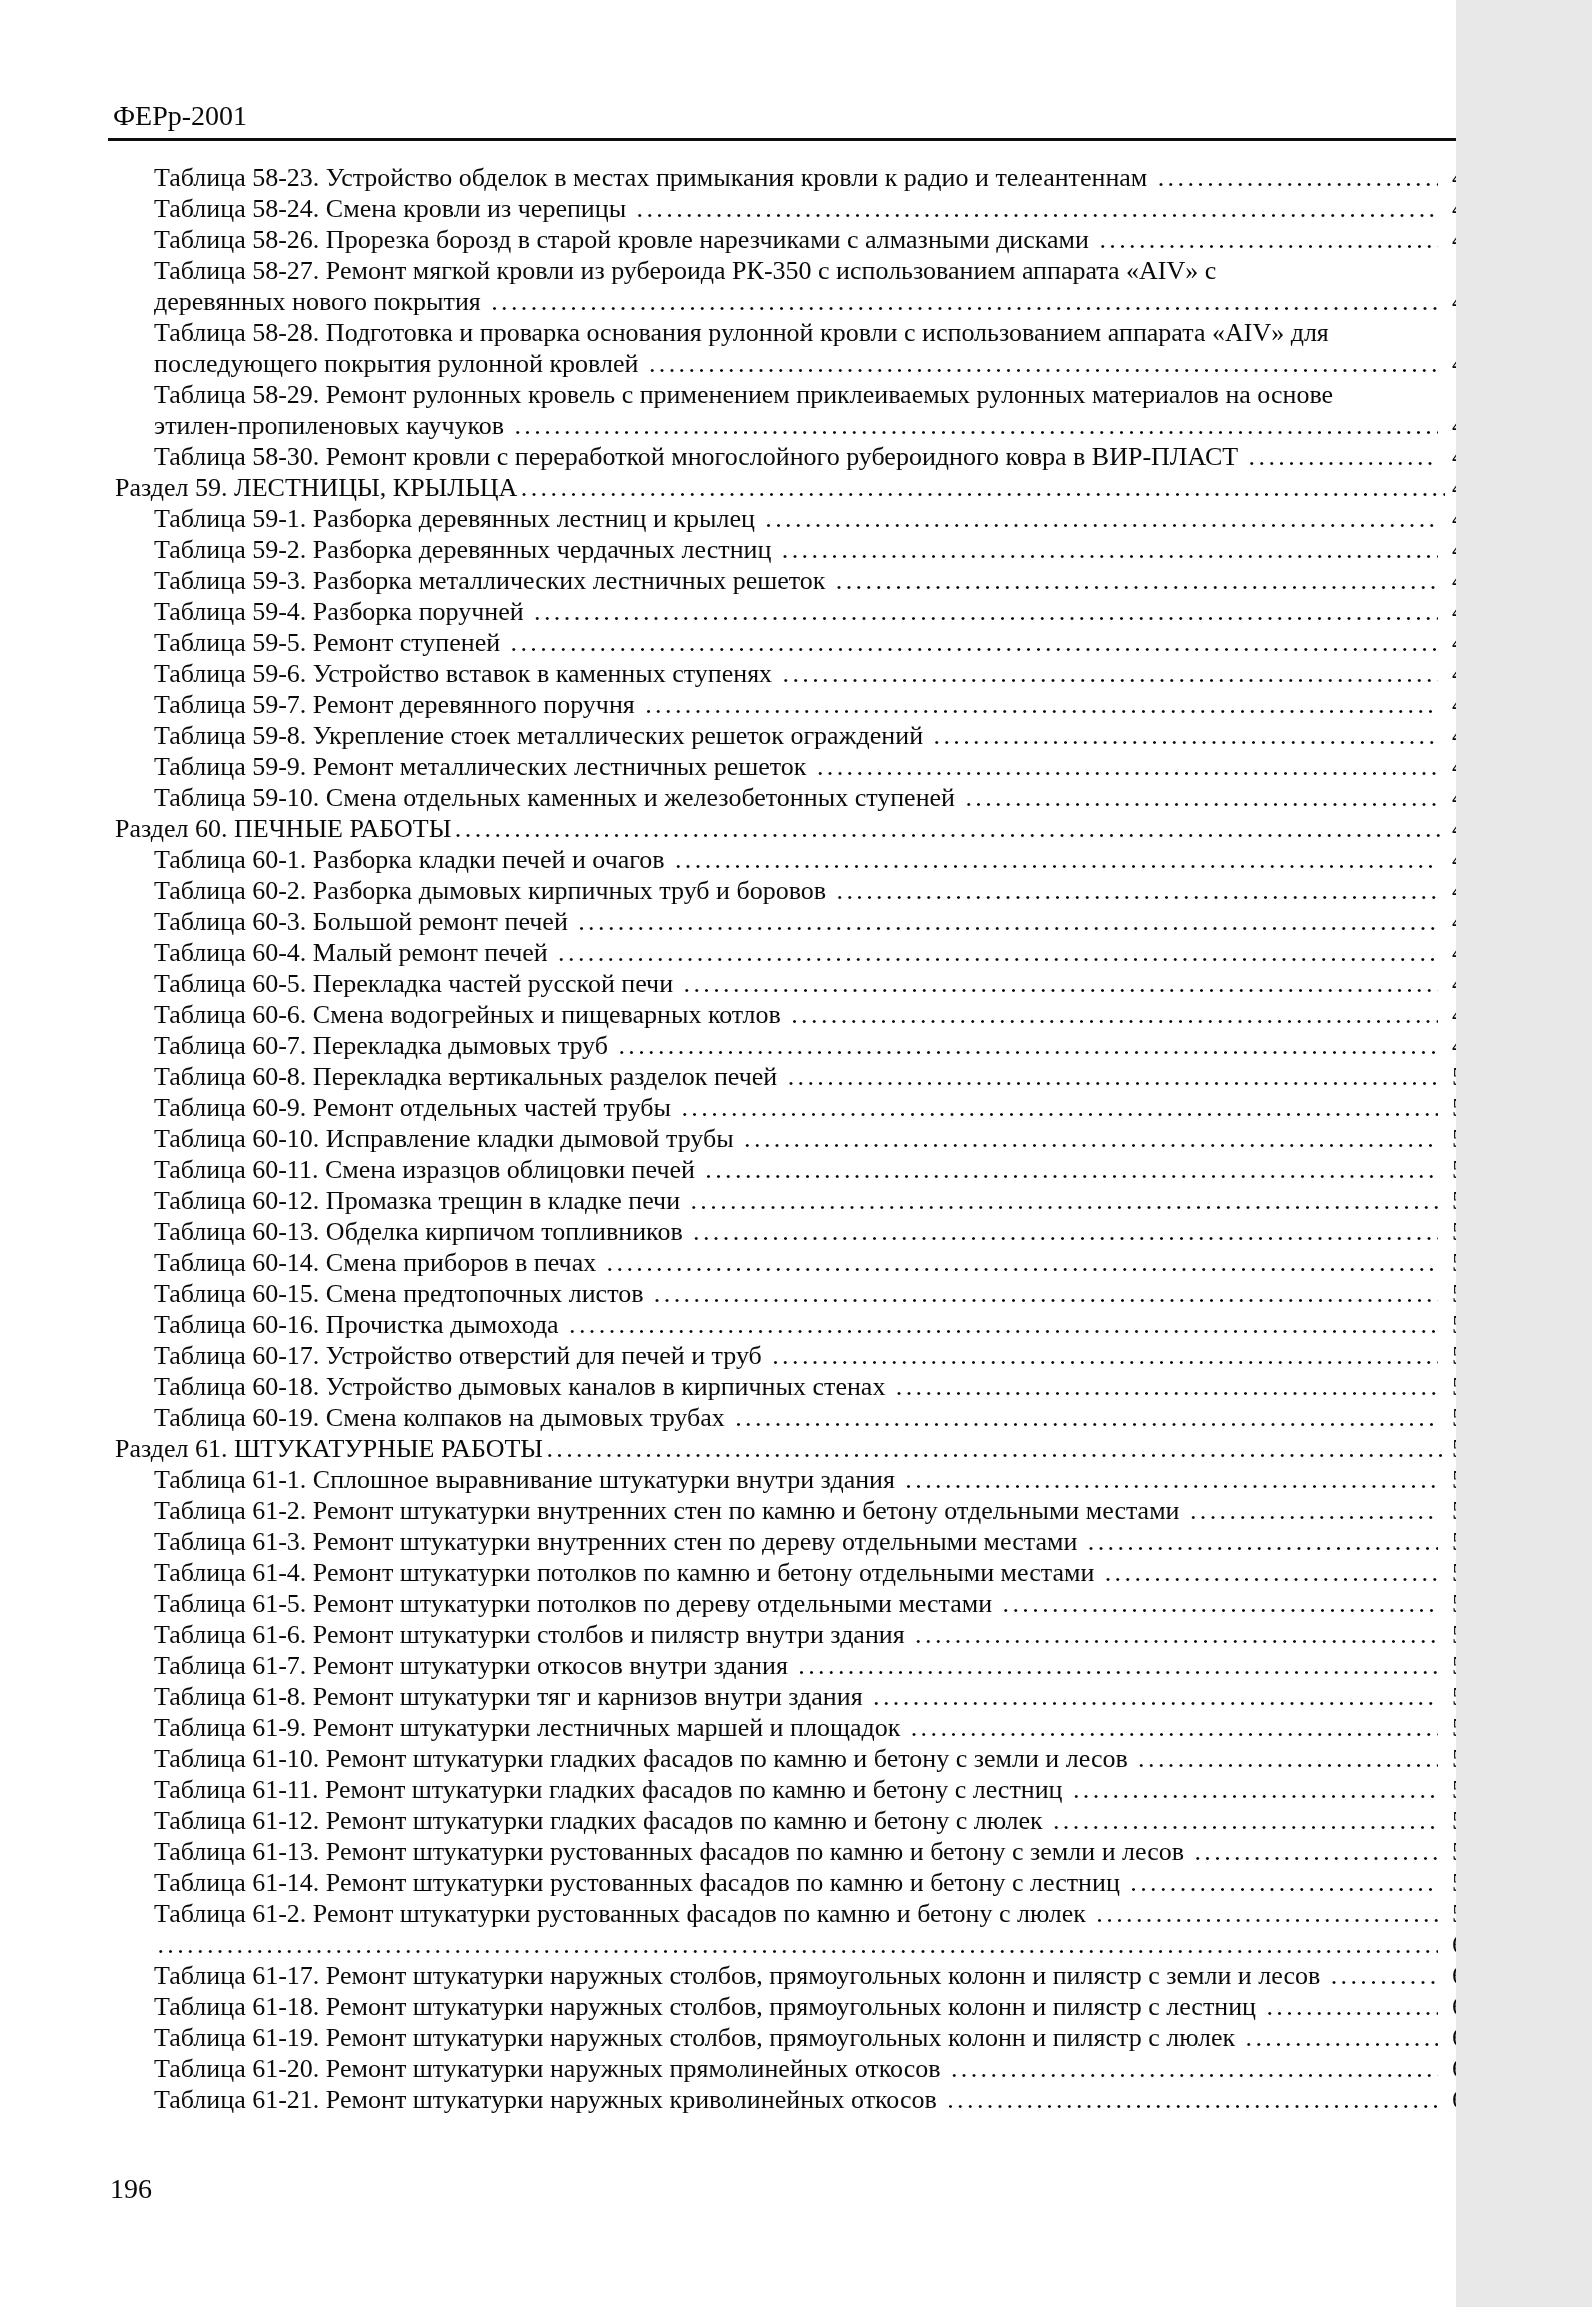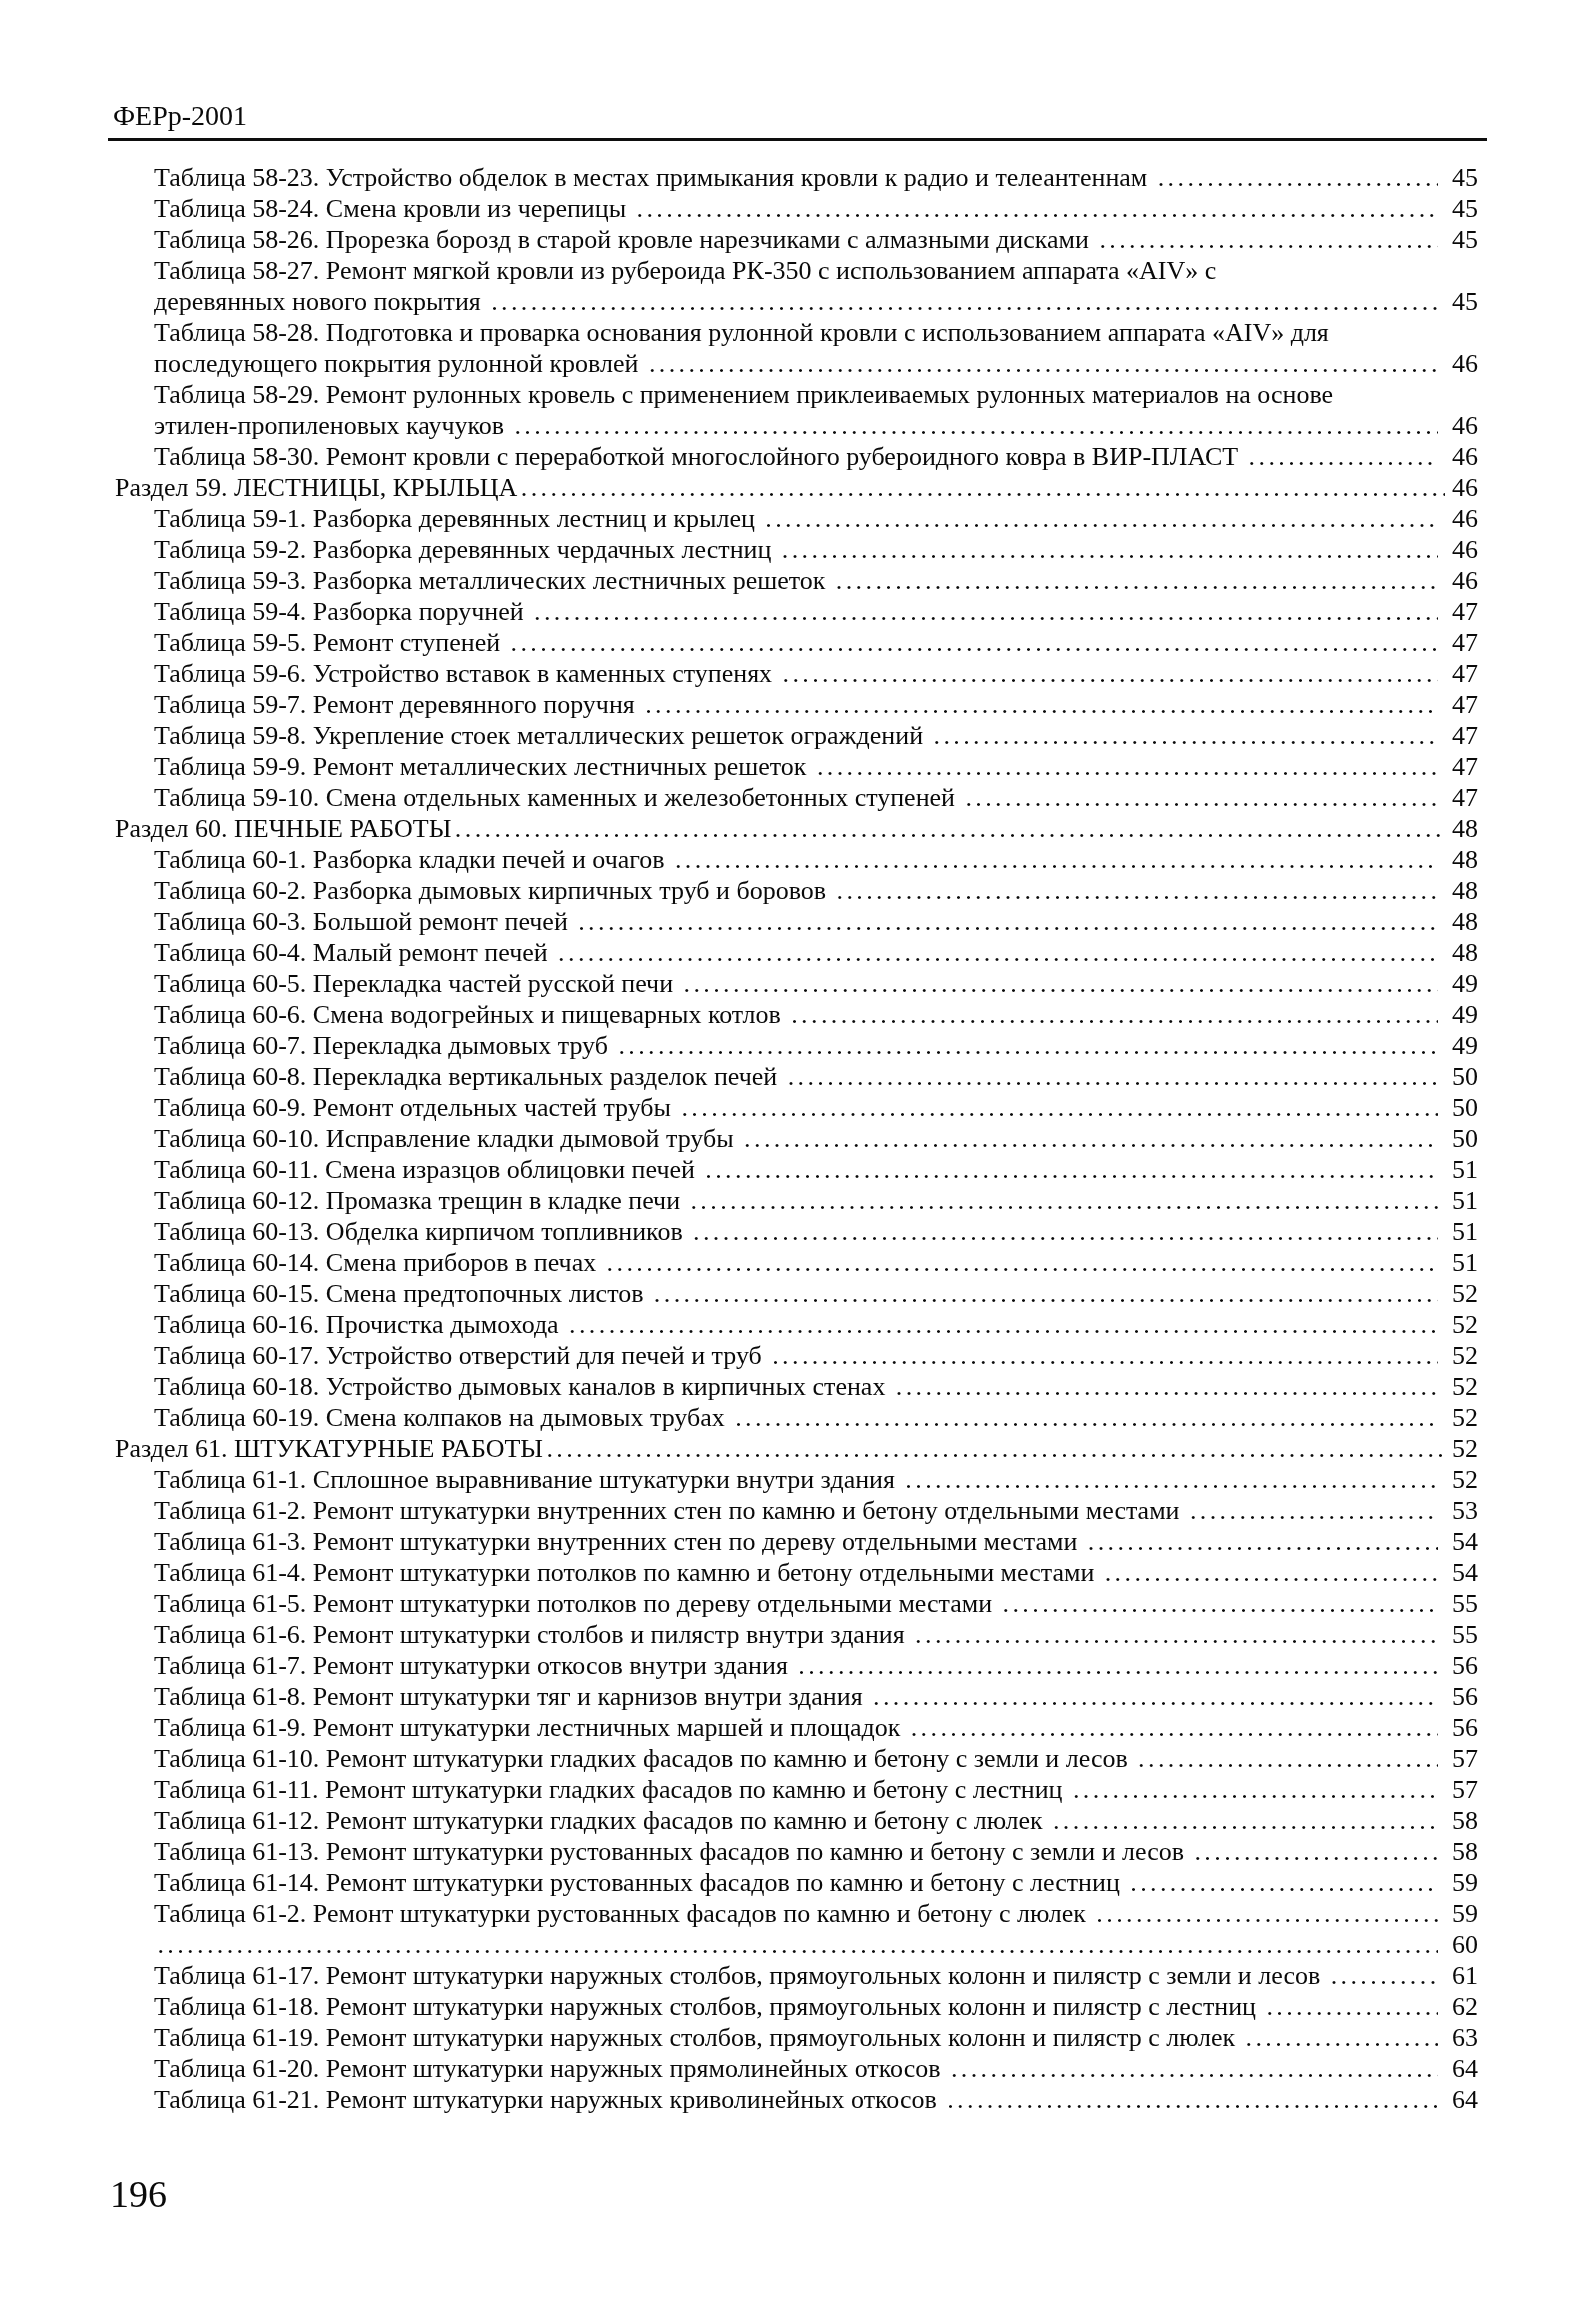--- a/index.html
+++ b/index.html
@@ -2,21 +2,21 @@
 <html lang="ru" style="font-size:10.8px"><head>
 <meta charset="utf-8">
 <style>
   html, body {
     margin: 0;
     padding: 0;
     background: #e8e8e8;
   }
   .page {
     position: relative;
-    width: 1592px;
+    width: 1456px;
     height: 2307px;
     background: #ffffff;
     font-family: "Liberation Serif", "DejaVu Serif", serif;
     color: #0a0a0a;
     overflow: hidden;
   }
   .doc-header {
     position: absolute;
     left: 113px;
     top: 102px;
@@ -71,21 +71,21 @@
   .pg {
     flex: 0 0 auto;
     min-width: 30px;
     text-align: center;
     white-space: nowrap;
   }
   .doc-footer {
     position: absolute;
     left: 110px;
     top: 2175px;
-    font-size: 38px;
+    font-size: 28px;
     line-height: 1;
   }
 </style>
 </head>
 <body>
 
 <div class="page">
   <div class="doc-header">ФЕРр-2001</div>
   <div class="header-rule"></div>
   <div class="toc">

